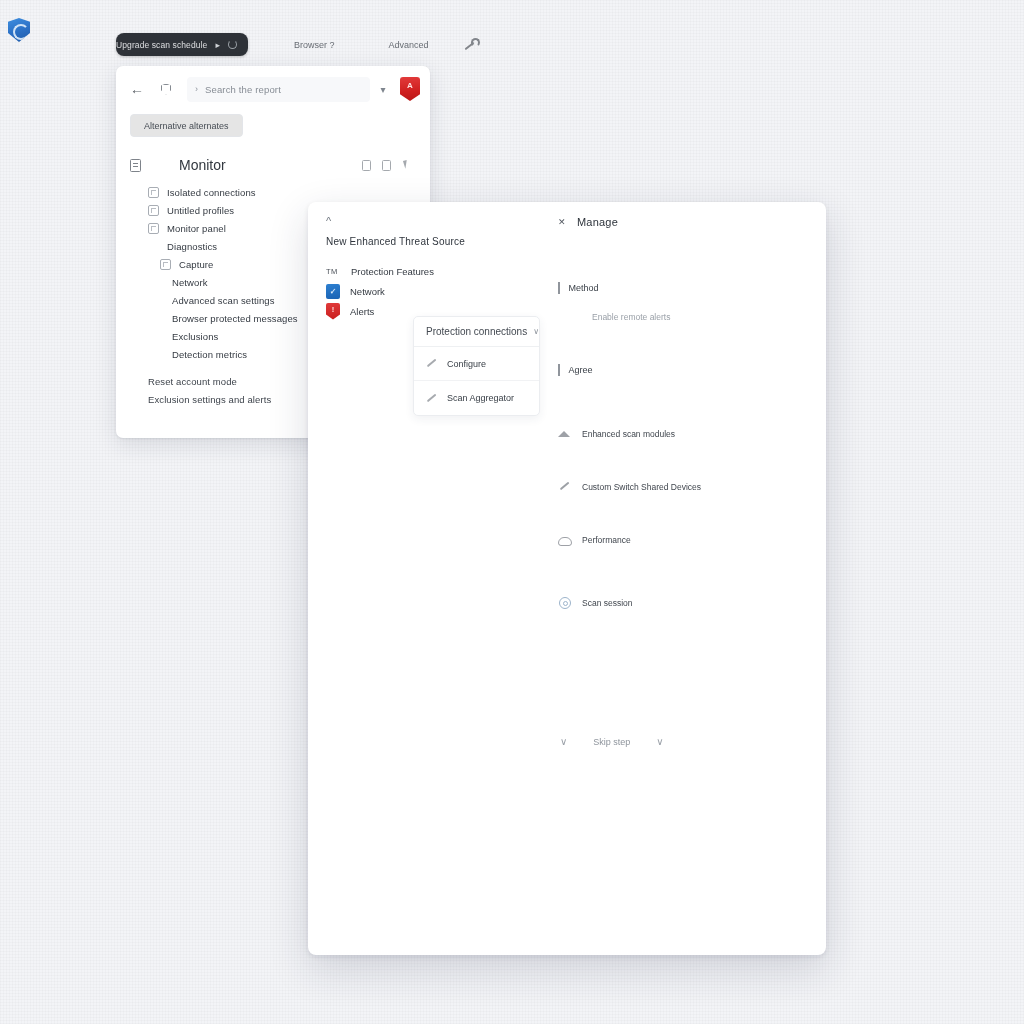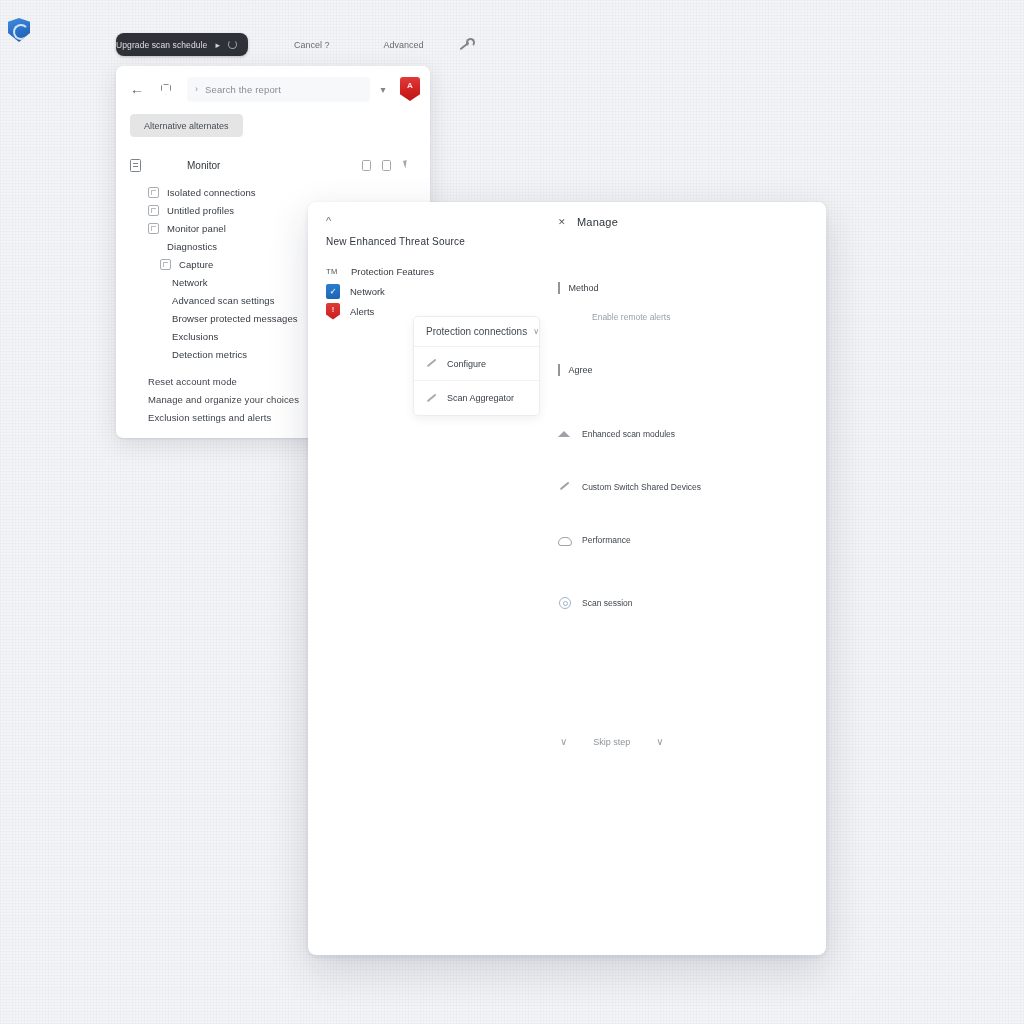--- a/index.html
+++ b/index.html
@@ -233,23 +233,23 @@
   }
   .doc-icon::after {
     content: "";
     position: absolute;
     left: 2px; top: 3px; right: 2px;
     height: 1px;
     background: #5e656e;
     box-shadow: 0 3px 0 #5e656e;
   }
   #section-header .hdr-label {
-    font-size: 10px;
+    font-size: 14px;
     color: #32383f;
-    margin-left: 8px;
+    margin-left: 0;
     white-space: nowrap;
     padding-left: 38px;
   }
   #section-header .hdr-actions {
     margin-left: auto;
     display: flex;
     gap: 11px;
     align-items: center;
     opacity: .6;
   }
@@ -589,21 +589,21 @@
   <div class="shield"></div>
 </div>
 
 <div id="top-bar" class="soft">
   <div id="cmd-pill">
     <span class="pill-text">Upgrade scan schedule</span>
     <span class="pill-caret">▸</span>
     <span class="pill-spinner"></span>
   </div>
   <span class="gap-a"></span>
-  <span class="top-link">Cancel ?</span>
+  <span class="top-link">Browser ?</span>
   <span class="gap-b"></span>
   <span class="top-link">Advanced</span>
   <span class="gap-c"></span>
   <span id="tool-icon"></span>
 </div>
 
 <div id="back-panel" class="soft">
 
   <div id="search-row">
     <div id="back-arrow">←</div>
@@ -664,23 +664,20 @@
     </div>
     <div class="tree-row lvl3">
       <span class="t-label">Exclusions</span>
     </div>
     <div class="tree-row lvl3">
       <span class="t-label">Detection metrics</span>
     </div>
     <div class="group-gap"></div>
     <div class="tree-row lvl1 muted">
       <span class="t-label">Reset account mode</span>
-    </div>
-    <div class="tree-row lvl1 muted">
-      <span class="t-label">Manage and organize your choices</span>
     </div>
     <div class="tree-row lvl1 muted">
       <span class="t-label">Exclusion settings and alerts</span>
     </div>
   </div>
 </div>
 
 <div id="overlay-panel" class="soft">
   <div id="overlay-cols">
 

